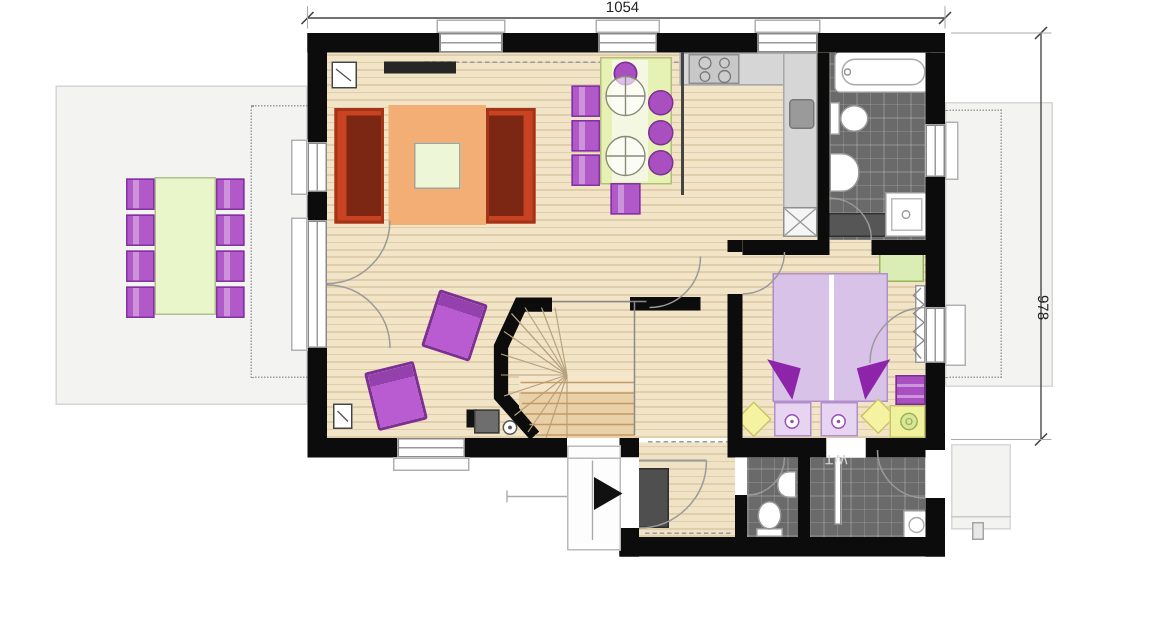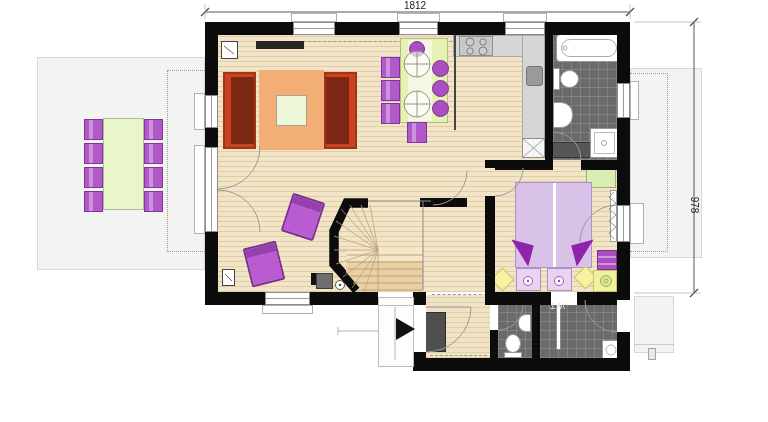--- a/index.html
+++ b/index.html
@@ -212,17 +212,17 @@
     <circle data-name="chimney-dot" cx="340" cy="285" r="1.3" fill="#555"></circle>
     <path data-name="box-glyphs" d="M224,46L234,54 M225,274L232,281" stroke="#555" stroke-width="0.9"></path>
     <path data-name="entry-path-lines" d="M395,307V360 M338,331H378 M338,327V335" stroke="#aaa" stroke-width="0.9" fill="none"></path>
     <g data-name="dimension-lines">
       <path d="M205,12H630 M694,22V293" stroke="#444" stroke-width="0.9" fill="none"></path>
       <path d="M201,16L209,8 M626,16L634,8 M690,26L698,18 M690,297L698,289" stroke="#444" stroke-width="1.1" fill="none"></path>
       <path d="M205,4V19 M630,4V19 M634,22H701 M634,293H701" stroke="#aaa" stroke-width="0.7" fill="none"></path>
     </g>
   </svg>
 
-  <div class="lbl" style="left:380px;top:0px;width:70px;height:11px;" data-name="dimension-label-top">1812</div>
+  <div class="lbl" style="left:380px;top:0px;width:70px;height:11px;" data-name="dimension-label-top">1054</div>
   <div class="lbl" style="left:673px;top:198px;width:40px;height:14px;transform:rotate(90deg);" data-name="dimension-label-right">978</div>
   <div style="left:544px;top:300px;width:26px;height:12px;transform:rotate(180deg);font-size:9px;color:#dcdcdc;text-align:center;line-height:12px;letter-spacing:1px;" data-name="utility-room-label">WT</div>
 
 </div>
 
 </body></html>

